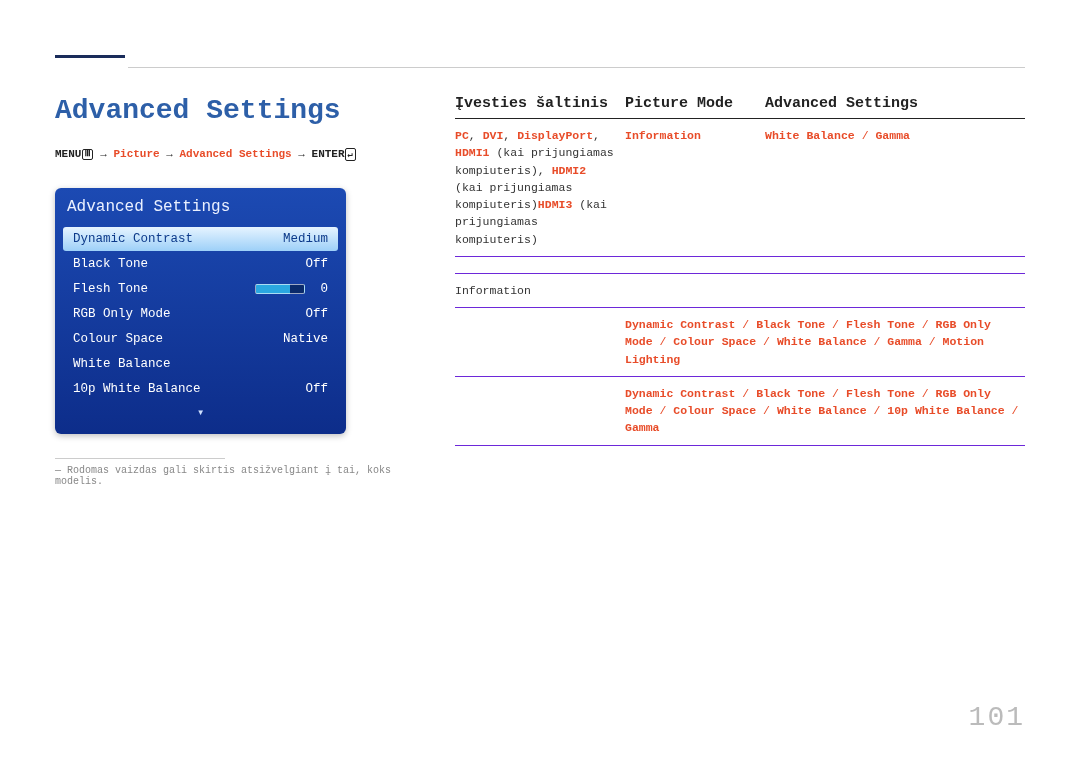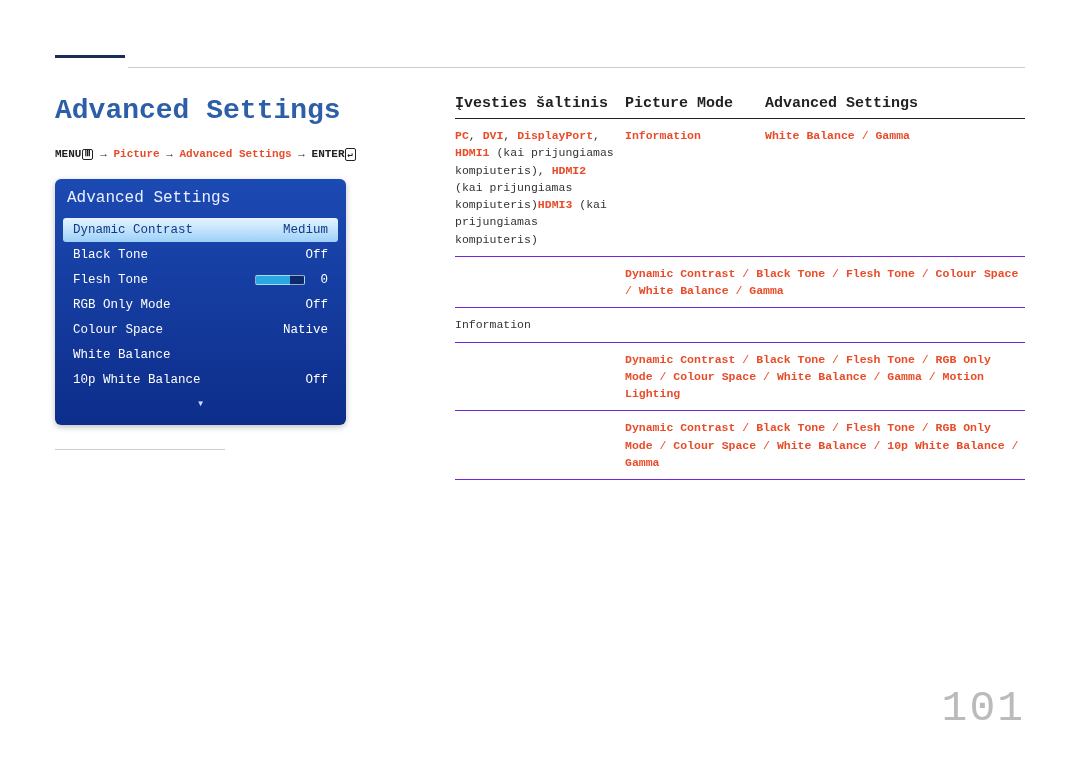--- a/index.html
+++ b/index.html
@@ -53,21 +53,21 @@
   h1.page-title {
     font-size: 28px;
     font-weight: bold;
     color: #2d5fa8;
     margin: 0 0 22px 0;
   }
   .breadcrumb {
     font-size: 11px;
     font-weight: bold;
     color: #222;
-    margin-bottom: 18px;
+    margin-bottom: 27px;
   }
   .breadcrumb .hl { color: #e84c29; }
   .icon-box {
     display: inline-block;
     border: 1.2px solid #222;
     font-size: 9px;
     line-height: 9px;
     padding: 0 1px;
     border-radius: 2px;
     vertical-align: middle;
@@ -158,21 +158,21 @@
     padding: 8px 0;
     line-height: 1.5;
   }
   .hl { color: #e84c29; font-weight: bold; }
   .plain { color: #333; font-weight: normal; }
   .sep { color: #e84c29; font-weight: normal; }
   .page-number {
     position: absolute;
     right: 55px;
     bottom: 30px;
-    font-size: 43px;
+    font-size: 28px;
     color: #bbb;
     font-weight: 300;
     letter-spacing: 2px;
   }
 </style>
 </head>
 <body>
 
 <div class="page">
   <div class="top-accent"></div>
@@ -224,38 +224,38 @@
           <span class="val"></span>
         </div>
         <div class="osd-row">
           <span class="lbl">10p White Balance</span>
           <span class="val">Off</span>
         </div>
         <div class="osd-arrow">▾</div>
       </div>
 
       <div class="footnote-rule"></div>
+      <div class="footnote">― <span>Rodomas vaizdas gali skirtis atsižvelgiant į tai, koks modelis.</span></div>
     </div>
 
     <div class="right-col">
       <div class="tbl">
         <div class="tbl-head">
           <div class="c1">Įvesties šaltinis</div>
           <div class="c2">Picture Mode</div>
           <div class="c3">Advanced Settings</div>
         </div>
 
         <div class="tbl-row">
           <div class="c1"><span class="hl">PC</span>, <span class="hl">DVI</span>, <span class="hl">DisplayPort</span>, <span class="hl">HDMI1</span> <span class="plain">(kai prijungiamas kompiuteris),</span> <span class="hl">HDMI2</span> <span class="plain">(kai prijungiamas kompiuteris)</span><span class="hl">HDMI3</span> <span class="plain">(kai prijungiamas kompiuteris)</span></div>
           <div class="c2"><span class="hl">Information</span></div>
           <div class="c3"><span class="hl">White Balance</span> <span class="sep">/</span> <span class="hl">Gamma</span></div>
         </div>
         <div class="tbl-row">
           <div class="c1"></div>
-          <div class="c3"><span class="hl">Dynamic Contrast</span> <span class="sep">/</span> <span class="hl">Black Tone</span> <span class="sep">/</span> <span class="hl">Flesh Tone</span> <span class="sep">/</span> <span class="hl">Colour Space</span> <span class="sep">/</span> <span class="hl">White Balance</span> <span class="sep">/</span> <span class="hl">Gamma</span></div>
         </div>
 
         <div class="tbl-row">
           <div class="c3"><span class="plain">Information</span></div>
         </div>
         <div class="tbl-row">
           <div class="c1"></div>
           <div class="c3"><span class="hl">Dynamic Contrast</span> <span class="sep">/</span> <span class="hl">Black Tone</span> <span class="sep">/</span> <span class="hl">Flesh Tone</span> <span class="sep">/</span> <span class="hl">RGB Only Mode</span> <span class="sep">/</span> <span class="hl">Colour Space</span> <span class="sep">/</span> <span class="hl">White Balance</span> <span class="sep">/</span> <span class="hl">Gamma</span> <span class="sep">/</span> <span class="hl">Motion Lighting</span></div>
         </div>
         <div class="tbl-row">

